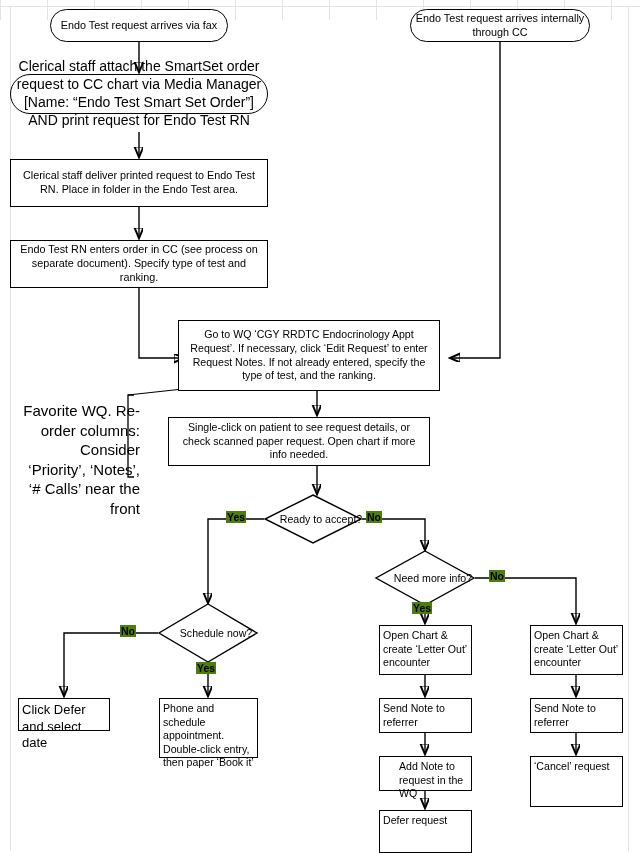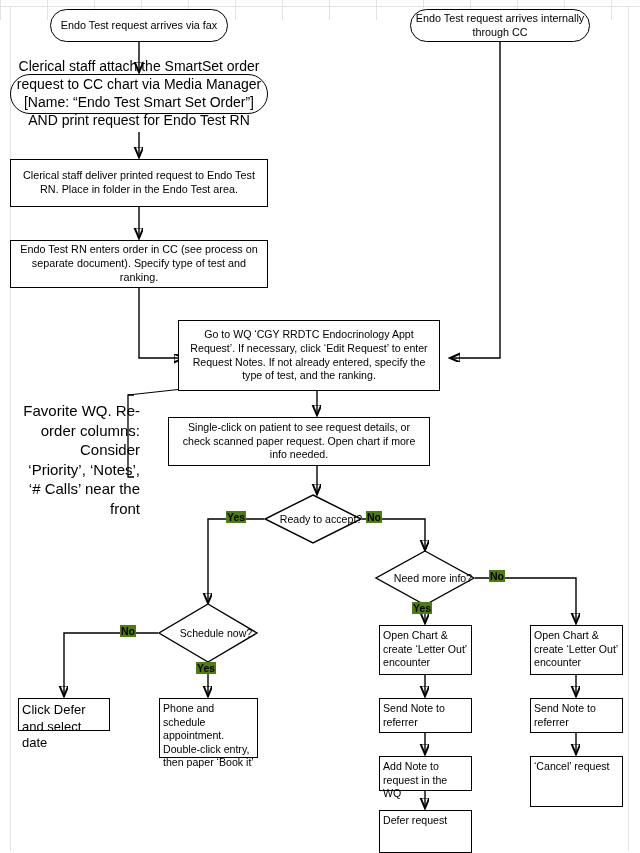--- a/index.html
+++ b/index.html
@@ -258,21 +258,21 @@
   <div class="node proc-left" style="left:159px; top:698px; width:99px; height:60px; font-size:10.6px;">
     <span class="txt">Phone and schedule appointment. Double-click entry, then paper ‘Book it’</span>
   </div>
 
   <div class="node proc-left" style="left:379px; top:625px; width:93px; height:50px; font-size:10.6px;">
     <span class="txt">Open Chart &amp; create ‘Letter Out’ encounter</span>
   </div>
   <div class="node proc-left" style="left:379px; top:698px; width:93px; height:35px; font-size:10.6px;">
     <span class="txt">Send Note to referrer</span>
   </div>
-  <div class="node proc-left" style="left:379px; top:756px; width:93px; height:35px; font-size:10.6px;">
+  <div class="node proc-left" style="left:379px; top:756px; width:93px; height:35px; font-size:10.6px;padding-left:16px;">
     <span class="txt">Add Note to request in the WQ</span>
   </div>
   <div class="node proc-left" style="left:379px; top:810px; width:93px; height:43px; font-size:10.6px;">
     <span class="txt">Defer request</span>
   </div>
 
   <div class="node proc-left" style="left:530px; top:625px; width:93px; height:50px; font-size:10.6px;">
     <span class="txt">Open Chart &amp; create ‘Letter Out’ encounter</span>
   </div>
   <div class="node proc-left" style="left:530px; top:698px; width:93px; height:35px; font-size:10.6px;">

